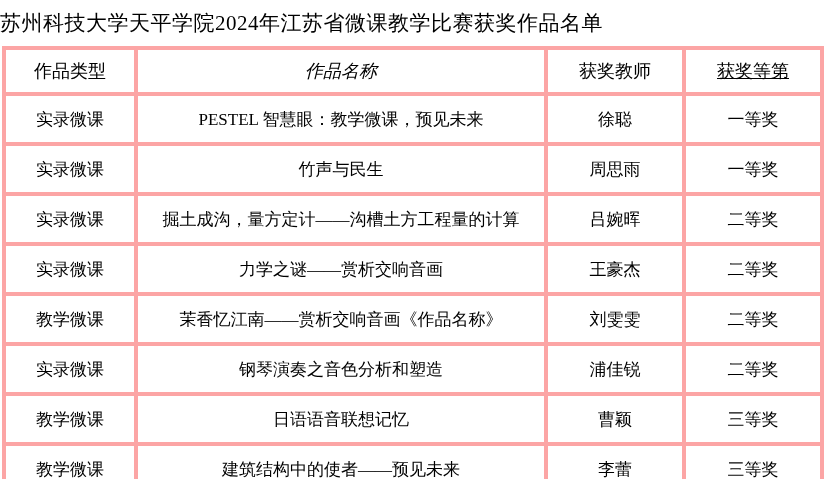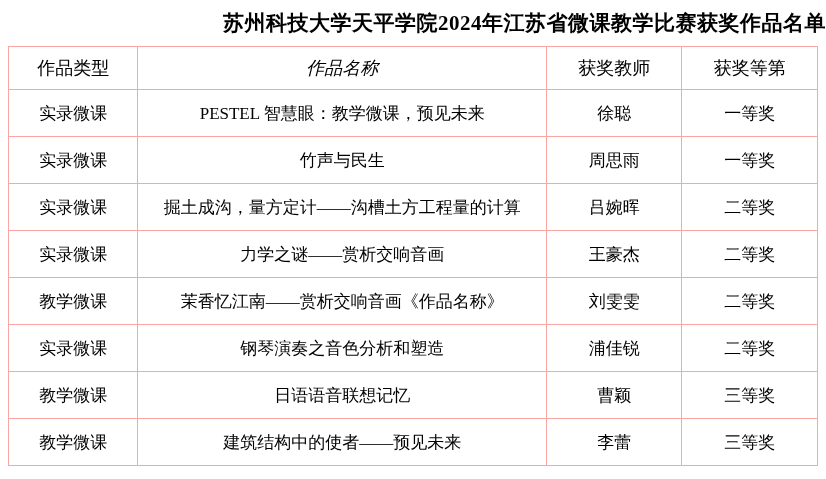--- a/index.html
+++ b/index.html
@@ -14,56 +14,55 @@
     color: #000000;
     overflow: hidden;
   }
   .page {
     width: 826px;
     height: 479px;
     position: relative;
     box-sizing: border-box;
   }
   .doc-title {
-    text-align: right;
+    text-align: left;
     font-size: 21px;
-    font-weight: bold;
+    font-weight: normal;
     letter-spacing: 0.5px;
     padding-top: 11px;
     padding-bottom: 10px;
     line-height: 1.2;
     white-space: nowrap;
-    padding-left: 24px;
   }
   table.award-table {
     border-collapse: collapse;
     width: 810px;
     margin: 0 auto;
     table-layout: fixed;
   }
   table.award-table th,
   table.award-table td {
-    border: 1px solid #fca5a5;
+    border: 4px solid #fca5a5;
     text-align: center;
     vertical-align: middle;
     font-size: 17px;
     height: 46px;
     padding: 0 4px;
     font-weight: normal;
     white-space: nowrap;
     overflow: hidden;
   }
   table.award-table thead th {
     font-size: 18px;
     height: 42px;
   }
   .col-type { width: 120px; }
   .col-name { width: 398px; font-style: italic; }
   .col-teacher { width: 126px; margin-left: 47px; }
-  .col-level { width: 126px; }
+  .col-level { width: 126px; text-decoration: underline; }
 </style>
 </head>
 <body>
 
 <div class="page">
 
   <div class="doc-title">苏州科技大学天平学院2024年江苏省微课教学比赛获奖作品名单</div>
 
   <table class="award-table">
     <thead>

